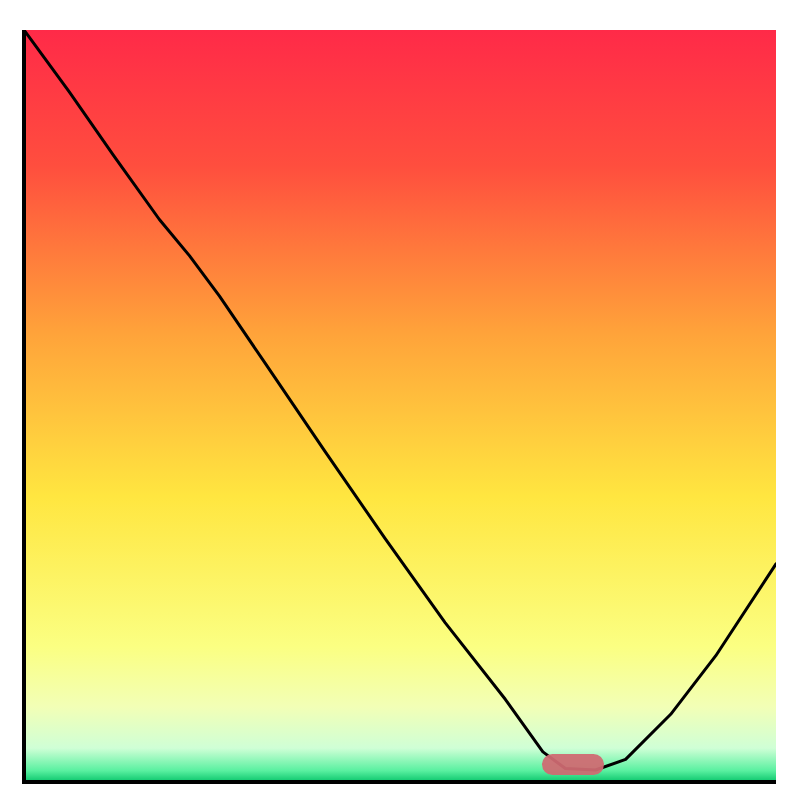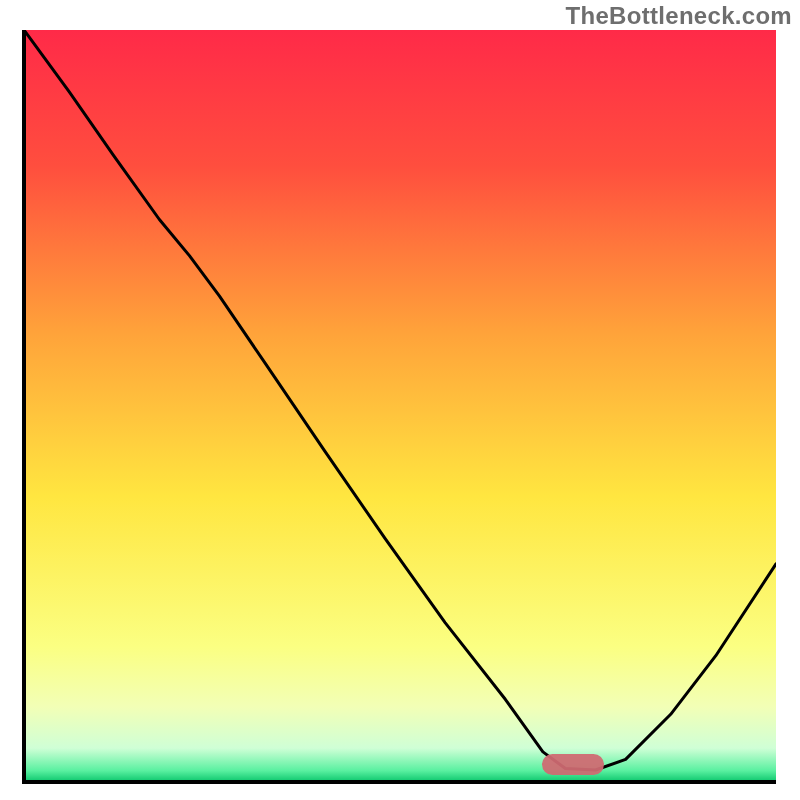--- a/index.html
+++ b/index.html
@@ -61,14 +61,13 @@
     </defs>
     <rect id="grad-rect" fill="url(#bg-grad)" x="24" y="30" width="752" height="752"></rect>
     <g clip-path="url(#plot-clip)">
       <path id="curve" fill="none" d="M 24.0 30.0 L 69.1 91.7 L 114.2 156.3 L 159.4 219.5 L 189.4 255.6 L 219.5 296.2 L 264.6 362.4 L 324.8 451.1 L 385.0 538.4 L 445.1 622.6 L 505.3 699.3 L 542.9 751.9 L 565.4 768.5 L 595.5 770.0 L 625.6 759.4 L 670.7 714.3 L 715.8 655.7 L 776.0 563.9" stroke="#000000" stroke-width="3" stroke-linejoin="round" stroke-linecap="round"></path>
     </g>
     <path id="axes" fill="none" stroke="#000000" stroke-width="4" d="M 24 30 L 24 782 L 776 782"></path>
   </svg>
 
   <div class="marker" id="min-marker" style="left: 541.96px; top: 754px;"></div>
 
-  <div class="watermark">TheBottleneck.com</div>
 </div>
 
 </body></html>

